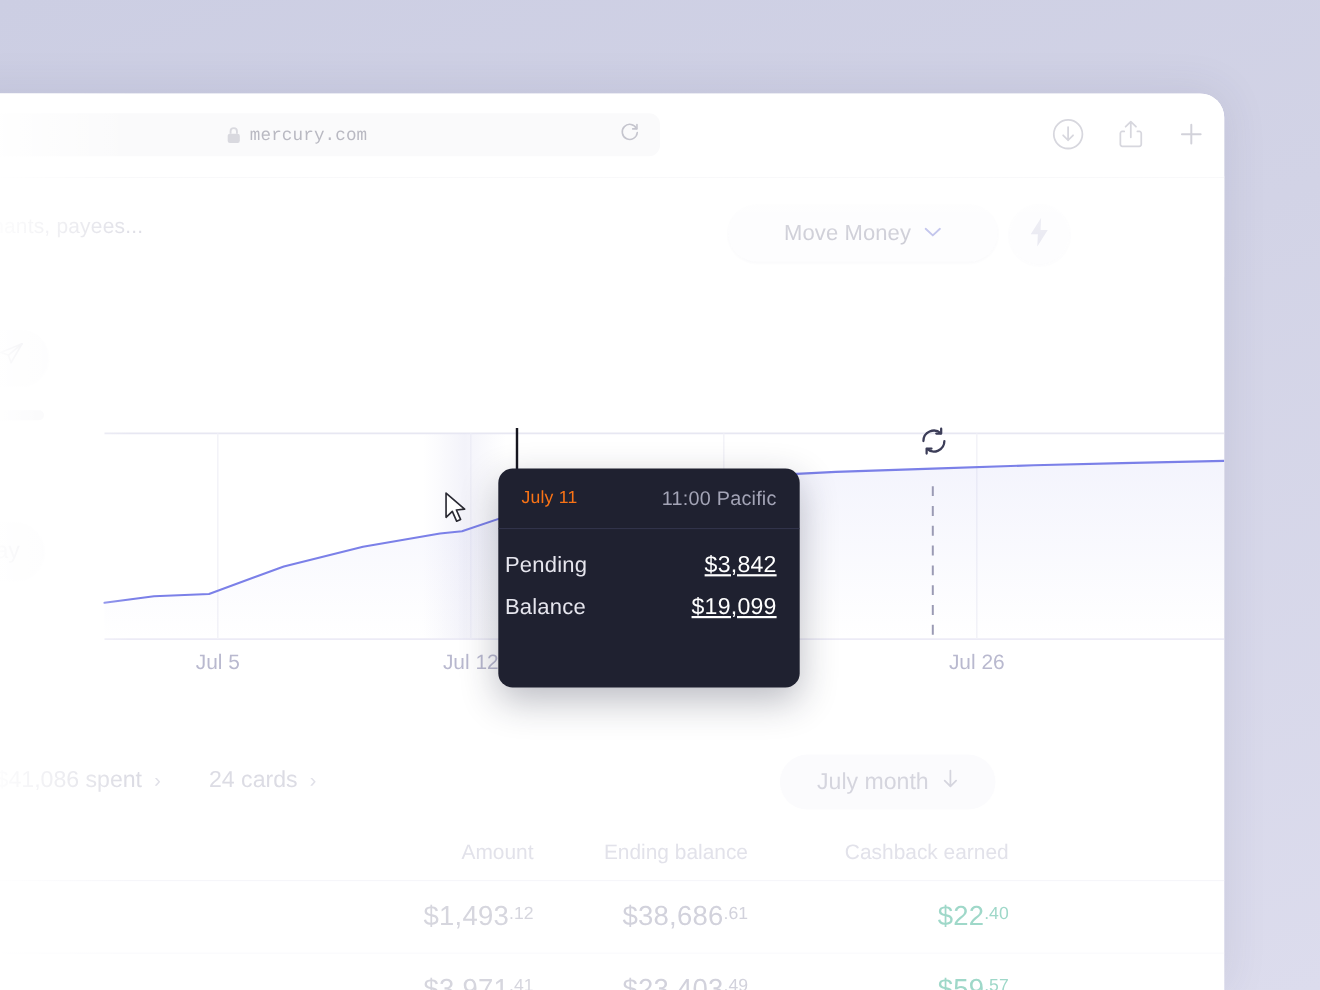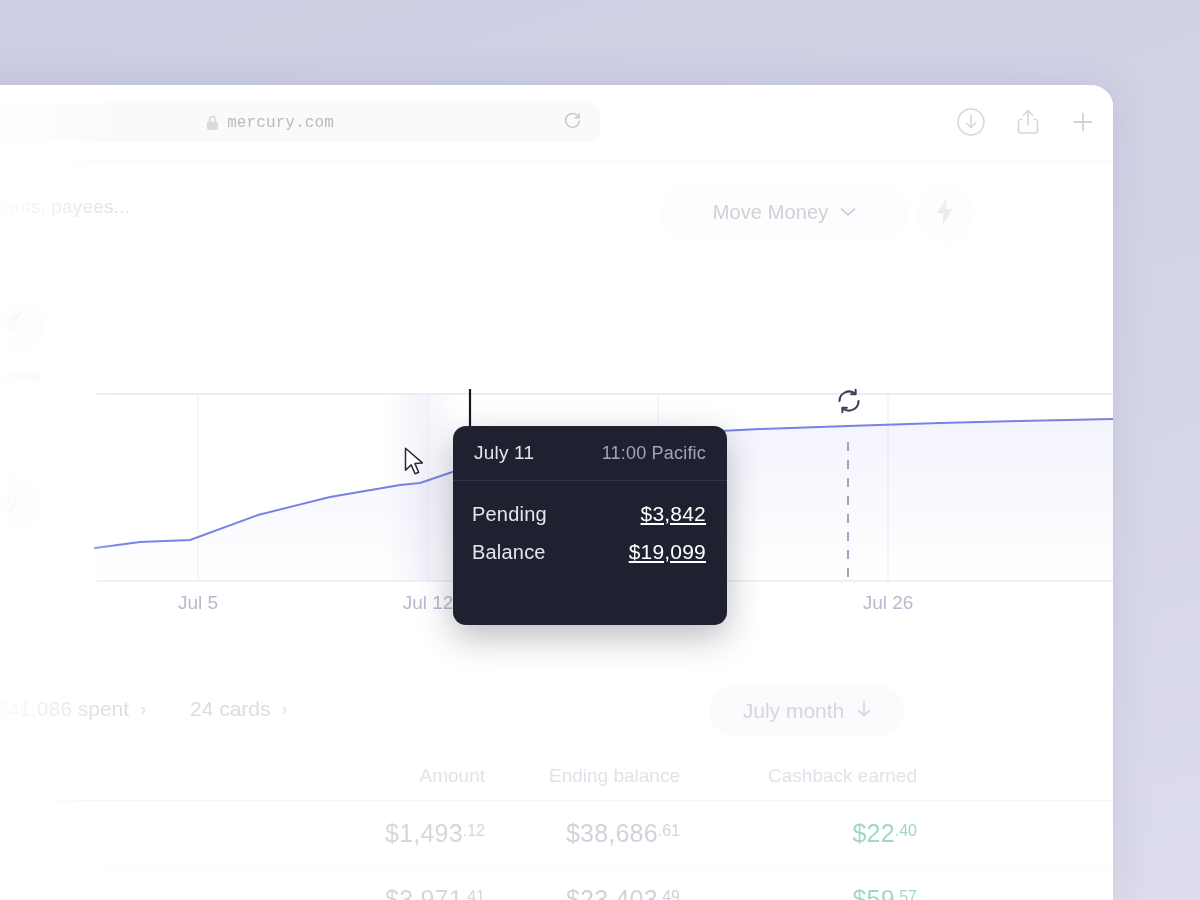--- a/index.html
+++ b/index.html
@@ -233,31 +233,31 @@
   #tooltip-header {
     height: 55px;
     display: flex;
     align-items: center;
     justify-content: space-between;
     padding: 0 21px;
     border-bottom: 1px solid #31334a;
   }
 
   #tooltip-date {
-    font-size: 19px;
-    color: #e5e5e5;
+    font-size: 16px;
+    color: #f97316;
     letter-spacing: 0.2px;
   }
   #tooltip-time {
     font-size: 18px;
     color: #a3a4b6;
     letter-spacing: 0.2px;
   }
 
-  #tooltip-rows { padding: 14px 21px 0 19px; }
+  #tooltip-rows { padding: 14px 21px 0 6px; }
 
   .tt-row {
     display: flex;
     align-items: center;
     justify-content: space-between;
     height: 38px;
   }
 
   .tt-label {
     font-size: 20px;

